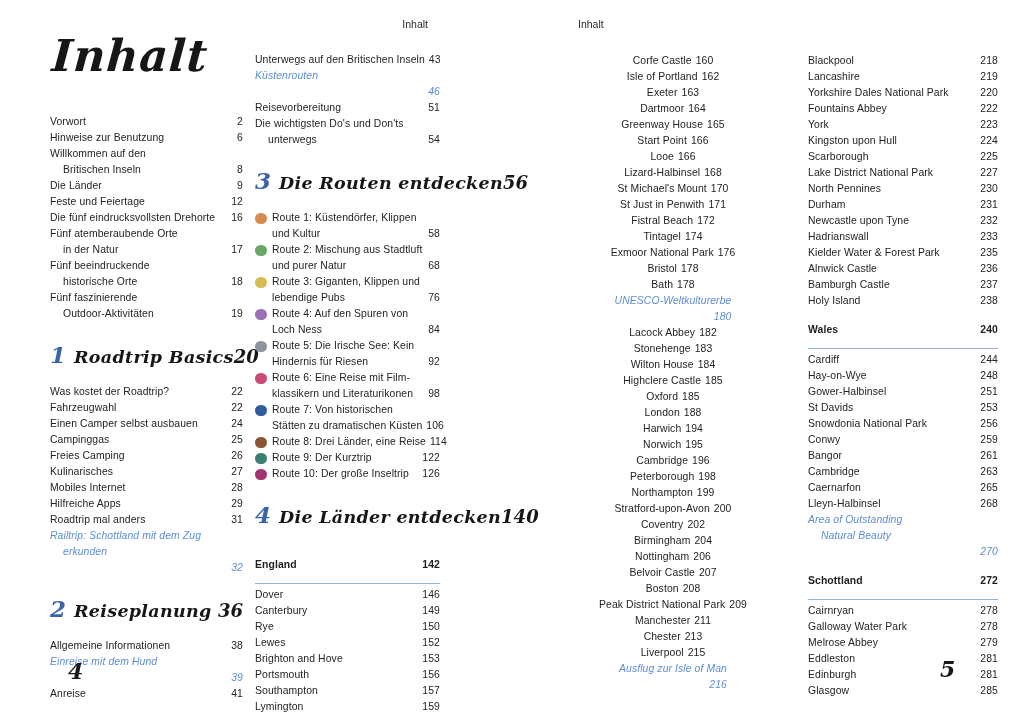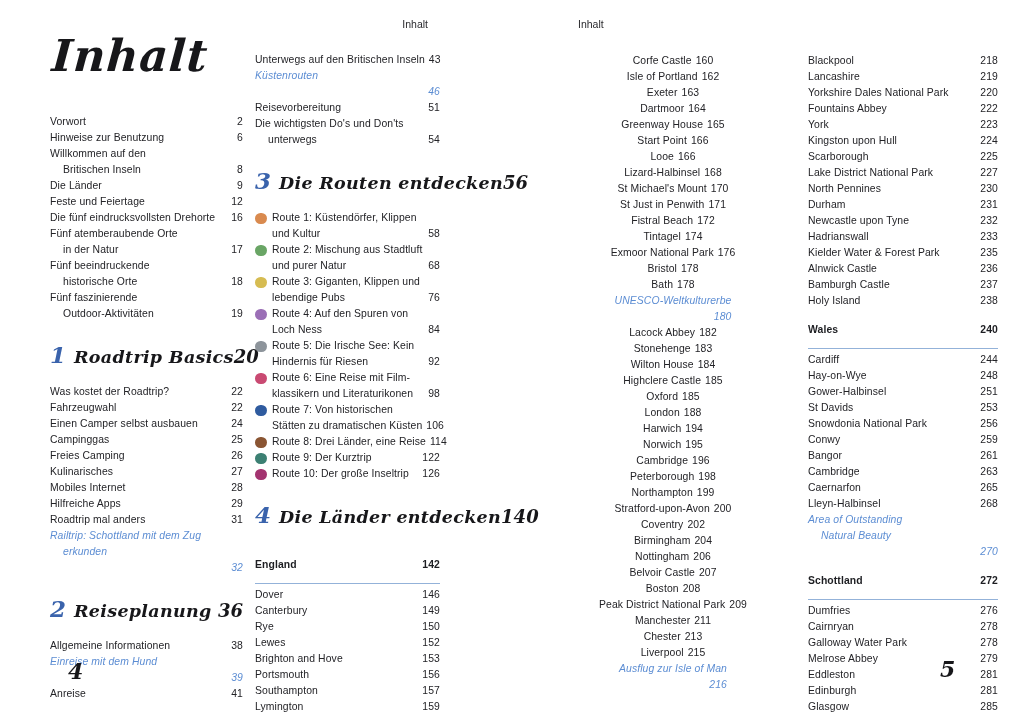--- a/index.html
+++ b/index.html
@@ -566,24 +566,20 @@
       </div>
       <div class="toc-row accent cont">
         <span class="lbl">Natural Beauty</span>
         <span class="num">270</span>
       </div>
       <div class="toc-row country-row">
         <span class="lbl">Schottland</span>
         <span class="num">272</span>
       </div>
       <div class="toc-row">
-        <span class="lbl">Dumfries</span>
-        <span class="num">276</span>
-      </div>
-      <div class="toc-row">
         <span class="lbl">Cairnryan</span>
         <span class="num">278</span>
       </div>
       <div class="toc-row">
         <span class="lbl">Galloway Water Park</span>
         <span class="num">278</span>
       </div>
       <div class="toc-row">
         <span class="lbl">Melrose Abbey</span>
         <span class="num">279</span>

